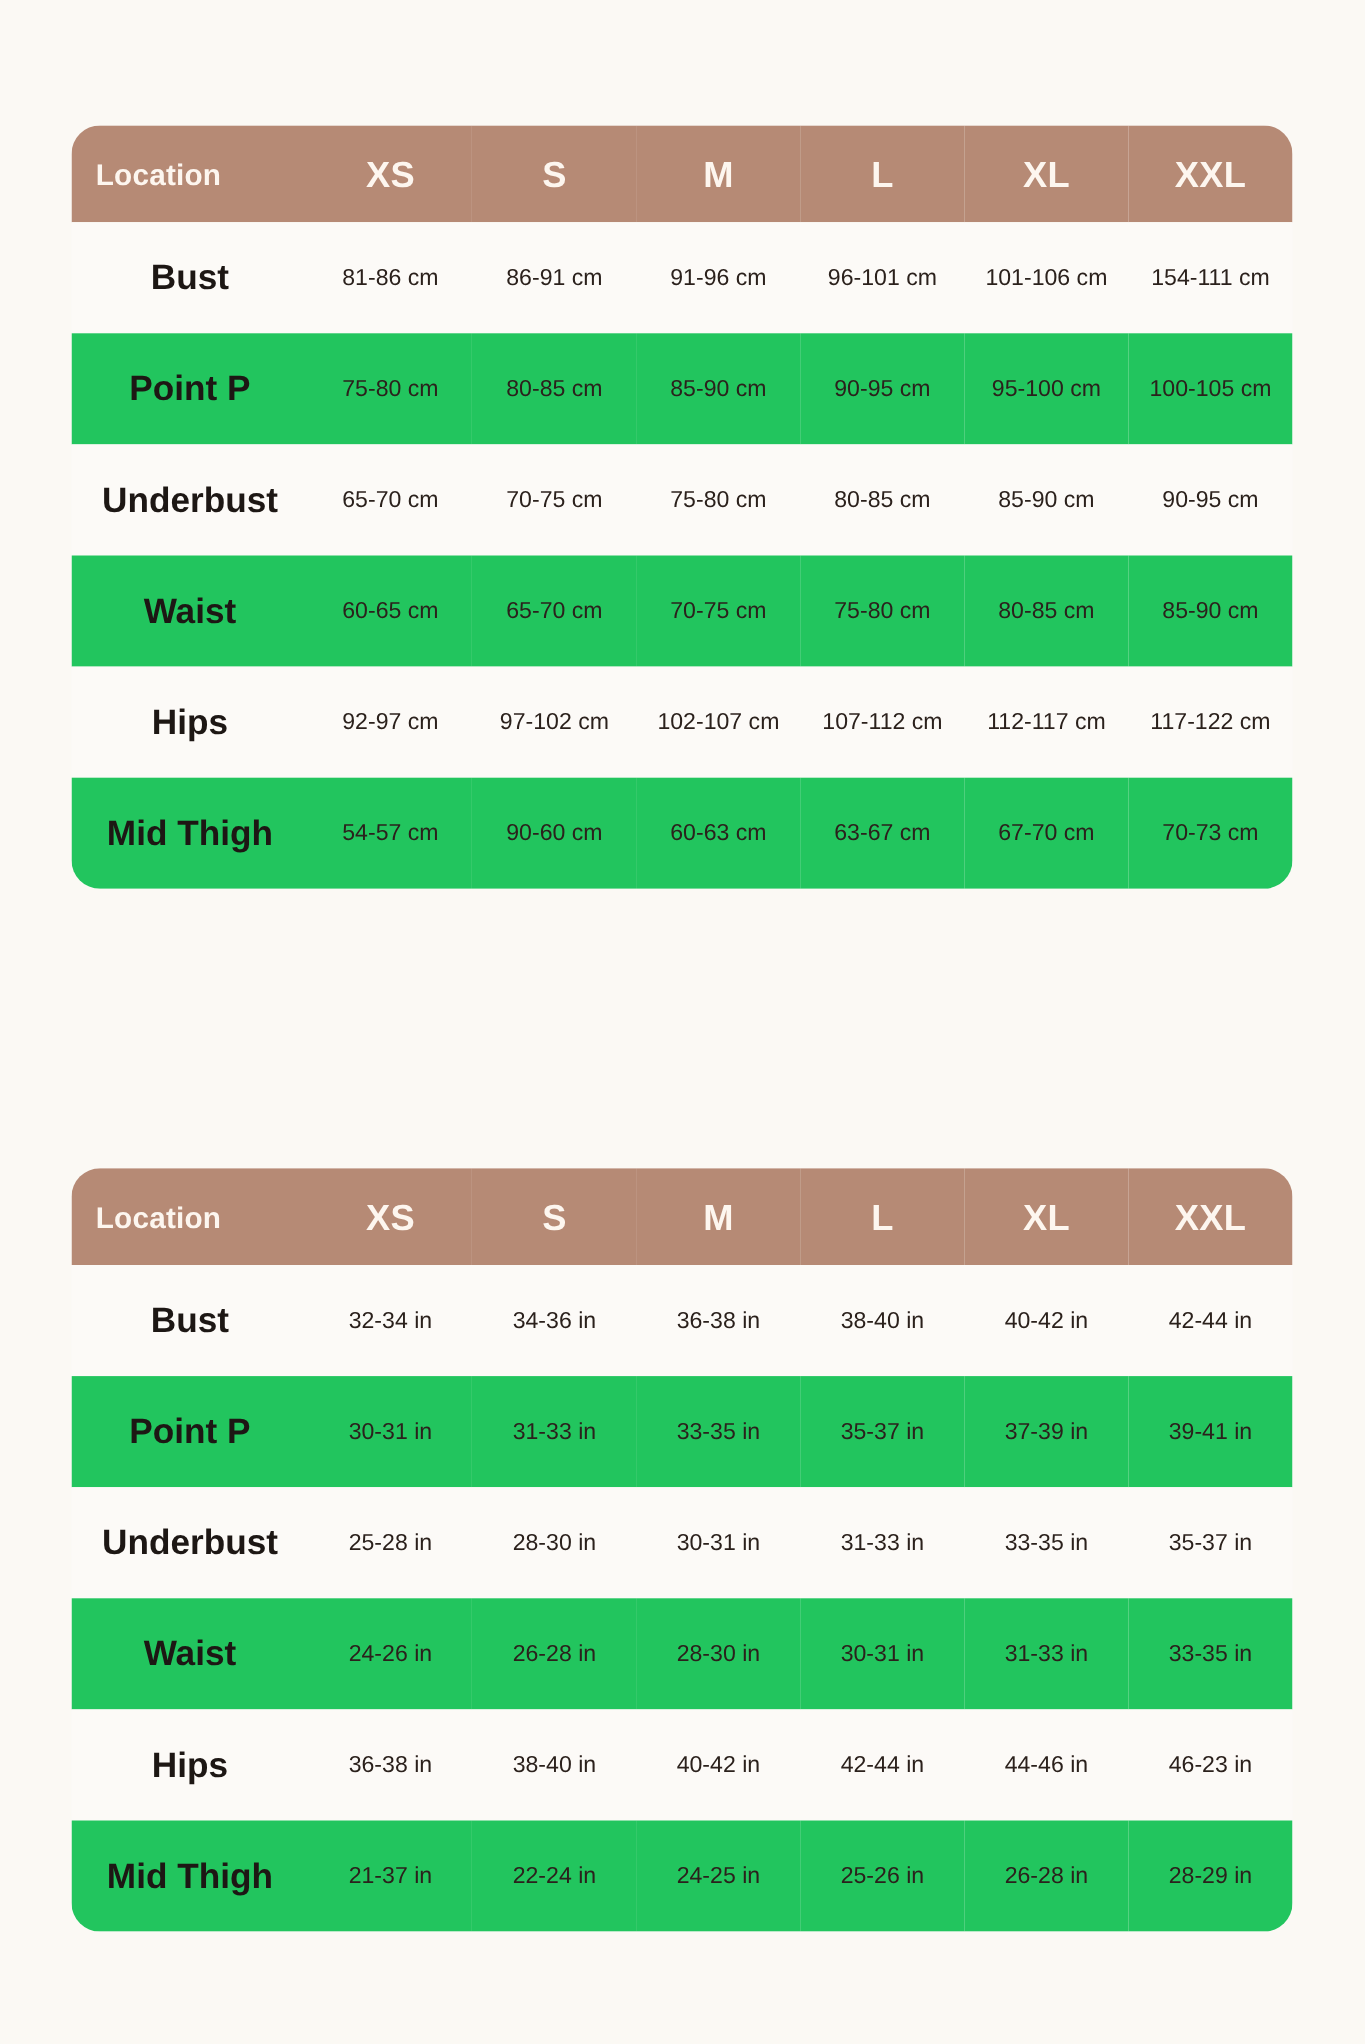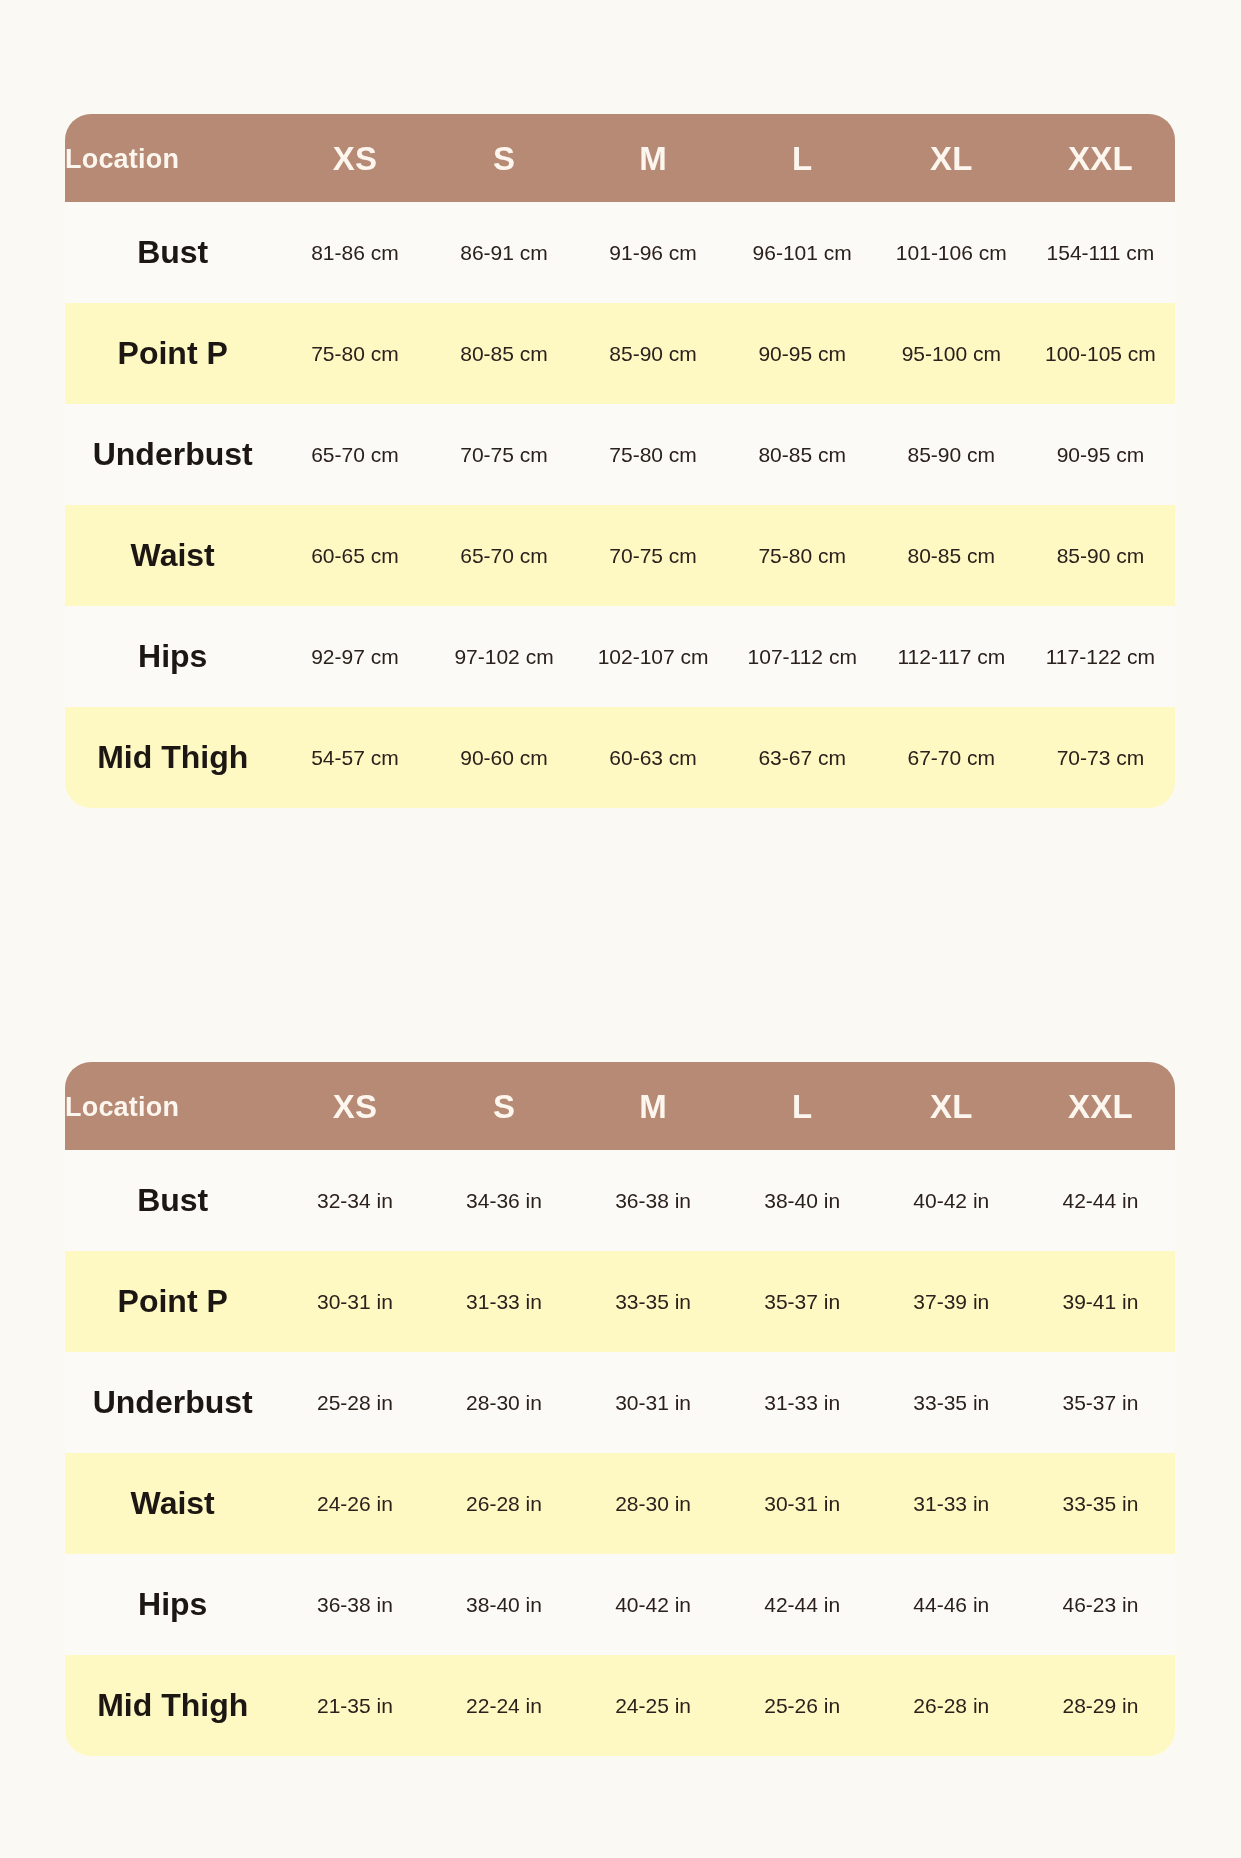--- a/index.html
+++ b/index.html
@@ -39,40 +39,41 @@
     background: #b68a75;
     color: #fdf6ef;
     font-size: 33px;
     font-weight: 700;
     padding: 26px 0 24px 0;
     text-align: center;
     letter-spacing: 0.2px;
   }
   table.size-table thead th.loc-head {
     text-align: left;
+    padding-left: 22px;
     font-size: 27px;
   }
   table.size-table tbody td {
     font-size: 21px;
     color: #2b211c;
     text-align: center;
     padding: 32px 0;
     font-weight: 400;
   }
   table.size-table tbody td.row-label {
     font-weight: 700;
     font-size: 32px;
     text-align: center;
     color: #1d1714;
   }
   table.size-table tbody tr.odd-row td {
     background: #fcfaf7;
   }
   table.size-table tbody tr.even-row td {
-    background: #fef9c3;
+    background: #22c55e;
   }
   col.col-location { width: 19.4%; }
   col.col-size { width: 13.43%; }
 </style>
 </head>
 <body>
 
 <div class="page">
 
   <div class="table-card" id="table-cm">
@@ -219,21 +220,21 @@
           <td class="row-label">Hips</td>
           <td>36-38 in</td>
           <td>38-40 in</td>
           <td>40-42 in</td>
           <td>42-44 in</td>
           <td>44-46 in</td>
           <td>46-23 in</td>
         </tr>
         <tr class="even-row">
           <td class="row-label">Mid Thigh</td>
-          <td>21-35 in</td>
+          <td>21-37 in</td>
           <td>22-24 in</td>
           <td>24-25 in</td>
           <td>25-26 in</td>
           <td>26-28 in</td>
           <td>28-29 in</td>
         </tr>
       </tbody>
     </table>
   </div>
 

